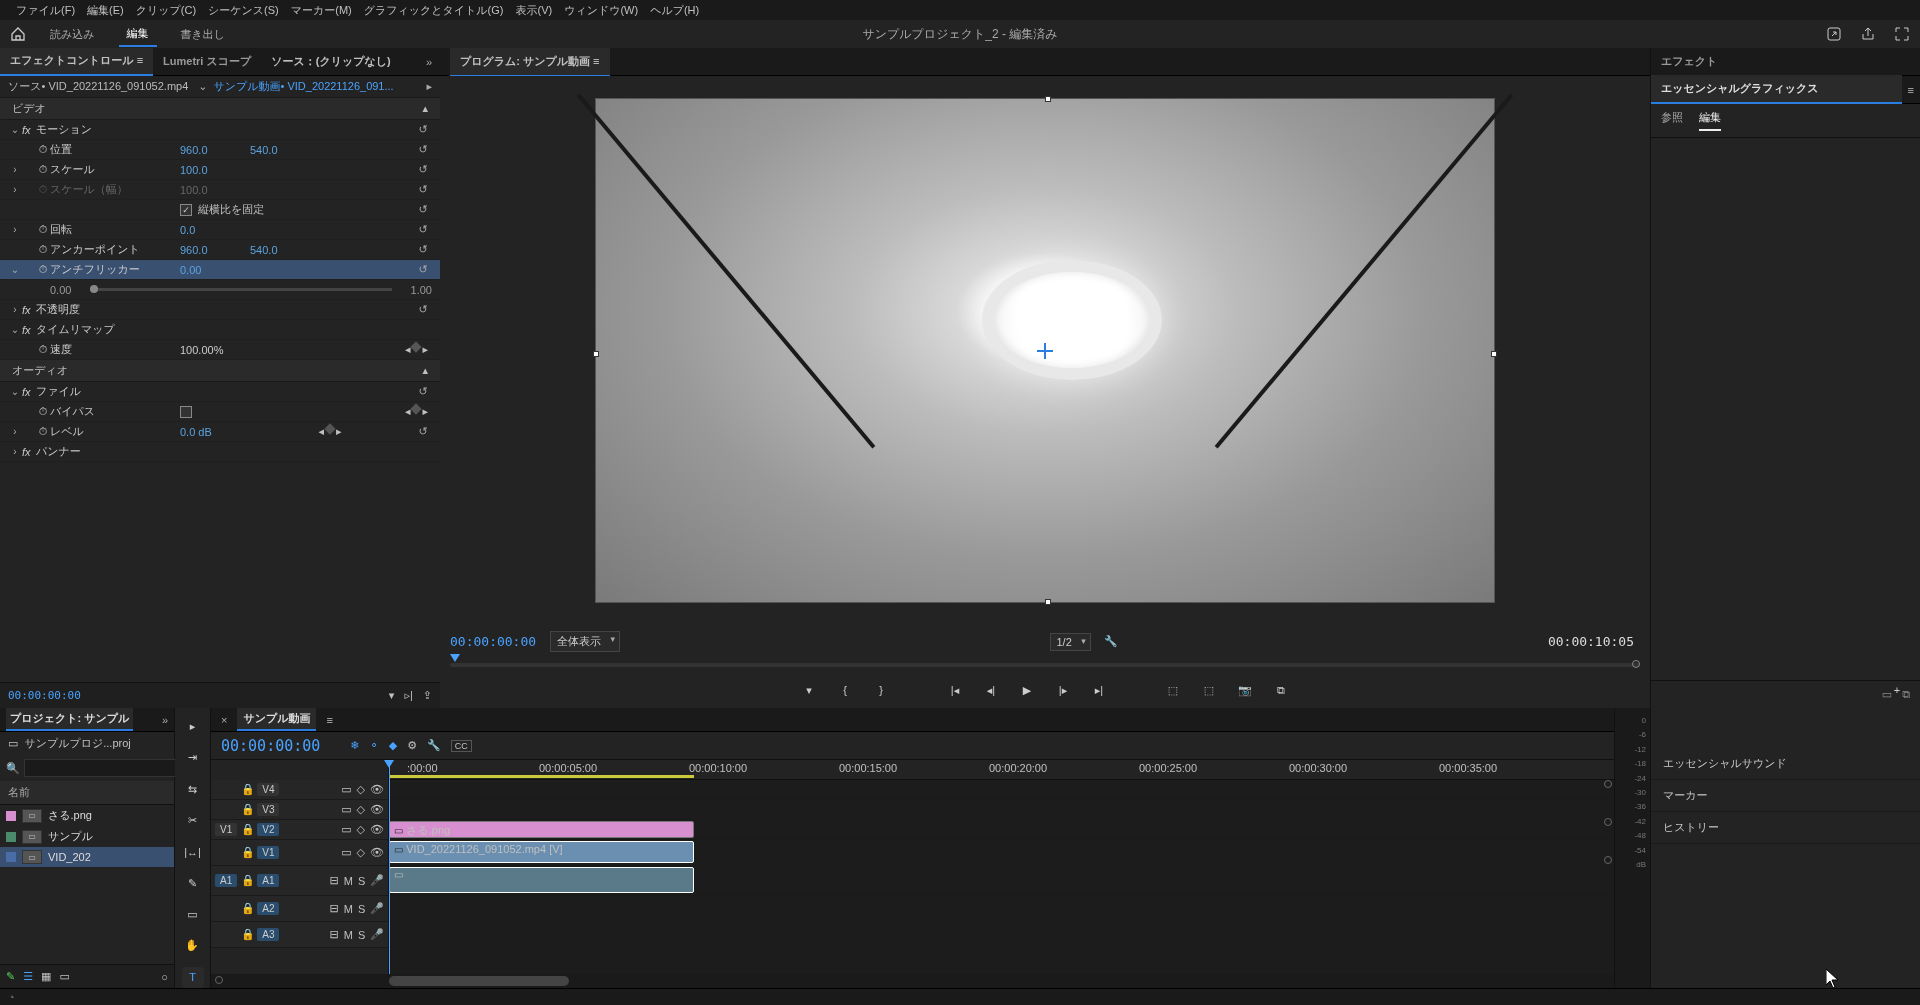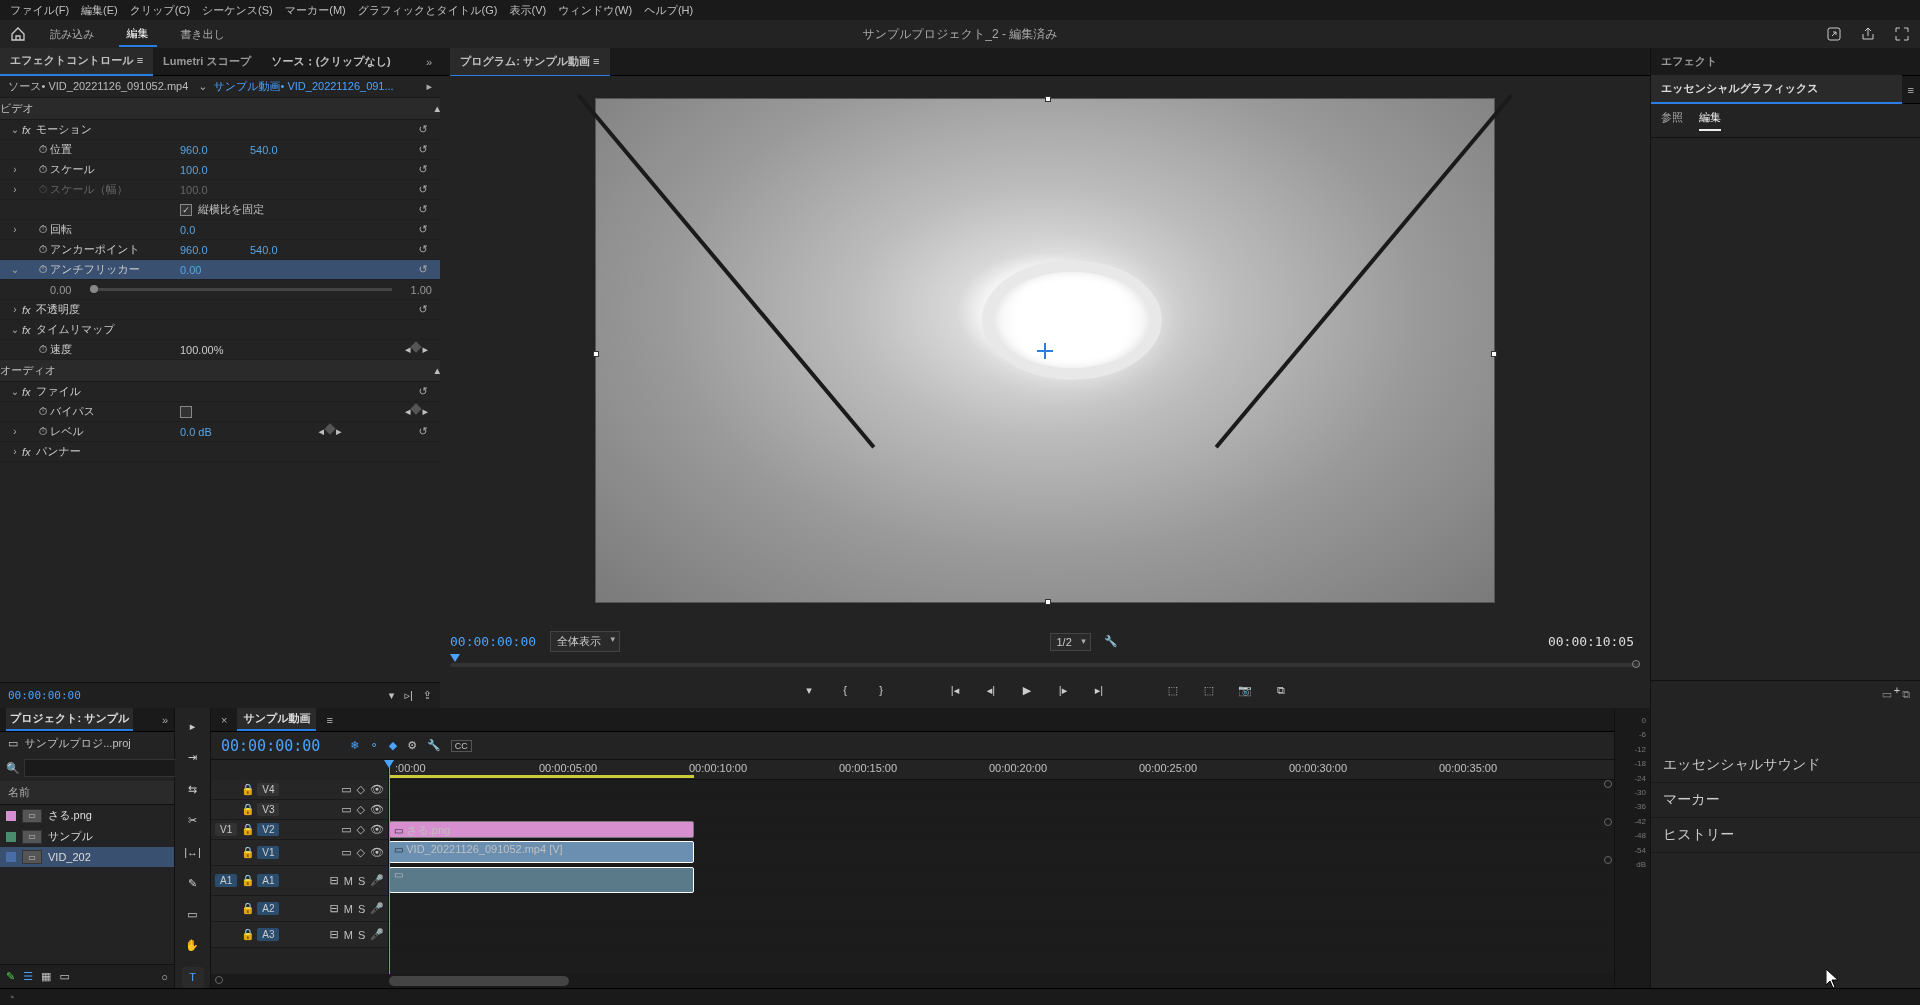--- a/index.html
+++ b/index.html
@@ -1,34 +1,34 @@
 <!DOCTYPE html>
 <html><head>
 <meta charset="utf-8">
 <style>
 * { margin: 0; padding: 0; box-sizing: border-box; font-family: "Segoe UI", Arial, sans-serif; font-size: 11px; color: #c0c0c0; }
 body { background: #1a1a1a; width: 1920px; height: 1005px; overflow: hidden; position: relative; }
-.menubar { height: 20px; background: #1a1a1a; display: flex; align-items: center; padding: 0 10px; color: #888; font-size: 10px; gap: 12px; }
+.menubar { height: 20px; background: #1a1a1a; display: flex; align-items: center; padding: 0 16px; color: #888; font-size: 10px; gap: 12px; }
 .toolbar-row { height: 28px; background: #232323; display: flex; align-items: center; padding: 0 10px; gap: 16px; position: relative; }
 .tab-item { color: #aaa; padding: 4px 8px; }
 .tab-item.active { border-bottom: 2px solid #2a7de1; color: #fff; }
 .title-center { position: absolute; left: 50%; transform: translateX(-50%); color: #aaa; font-size: 12px; }
 .toolbar-right { position: absolute; right: 10px; display: flex; gap: 18px; align-items: center; }
 .icon-sm { width: 16px; height: 16px; display: inline-flex; align-items: center; justify-content: center; }
 
 .main-area { display: flex; height: 660px; }
 .left-panel { width: 440px; background: #232323; display: flex; flex-direction: column; }
 .panel-tabs { display: flex; align-items: center; height: 28px; background: #1a1a1a; border-bottom: 1px solid #000; }
 .ptab { padding: 6px 10px; color: #999; font-size: 11px; cursor: pointer; font-weight: bold; }
 .ptab.active { background: #2a2a2a; color: #ddd; border-bottom: 2px solid #2a7de1; }
 .effects-body { flex: 1; overflow: hidden; background: #232323; }
 .src-row { display: flex; align-items: center; height: 22px; padding: 0 8px; background: #232323; border-bottom: 1px solid #1a1a1a; }
 .src-link { color: #4aa3ff; font-size: 11px; }
 .src-normal { color: #bbb; font-size: 11px; margin-right: 10px; }
-.section-header { background: #2a2a2a; padding: 3px 0; display: flex; align-items: center; border-bottom: 1px solid #1a1a1a; gap: 44px; }
+.section-header { background: #2a2a2a; padding: 3px 12px; display: flex; align-items: center; border-bottom: 1px solid #1a1a1a; gap: 44px; }
 .prop-row { display: flex; align-items: center; height: 20px; padding: 0 8px; border-bottom: 1px solid #1f1f1f; }
 .prop-row.selected { background: #3a5070; }
 .prop-expand { width: 14px; text-align: center; color: #aaa; font-size: 10px; }
 .prop-fx { width: 14px; font-style: italic; color: #ccc; }
 .prop-stopwatch { width: 14px; text-align: center; }
 .prop-label { flex: 0 0 130px; color: #ccc; }
 .prop-value { color: #5aa3e0; flex: 0 0 70px; }
 .prop-value.disabled { color: #666; }
 .prop-reset { margin-left: auto; color: #aaa; width: 18px; text-align: center; }
 .prop-kf { display: flex; gap: 2px; margin-left: auto; margin-right: 4px; }
@@ -113,21 +113,21 @@
 .clip.blue { background: #6a8fb0; color: #222; }
 .clip.selected { border: 1px solid #fff; }
 .clip.audio-sel { background: #5a7a8a; border: 1px solid #fff; }
 .tl-scrollbar { height: 14px; background: #1a1a1a; position: relative; }
 .tl-scrollthumb { position: absolute; height: 10px; top: 2px; background: #444; border-radius: 5px; }
 
 .audio-meter { width: 36px; background: #1a1a1a; border-left: 1px solid #111; display: flex; flex-direction: column; padding: 6px 2px; }
 .meter-scale { font-size: 8px; color: #777; text-align: right; padding: 0 2px; line-height: 1.8; }
 
 .right-lower { width: 270px; background: #232323; border-left: 1px solid #111; }
-.right-lower-item { padding: 8px 12px; border-bottom: 1px solid #1a1a1a; color: #ccc; font-size: 14px; }
+.right-lower-item { padding: 8px 12px; border-bottom: 1px solid #1a1a1a; color: #ccc; font-size: 11px; }
 
 .status-bar { height: 17px; background: #1a1a1a; border-top: 1px solid #000; display: flex; align-items: center; padding: 0 8px; }
 svg { display: block; }
 .cursor-arrow { position: absolute; right: 80px; bottom: 16px; z-index: 100; pointer-events: none; }
 </style>
 </head>
 <body>
 
 <div class="menubar">
   <span>ファイル(F)</span>
@@ -553,21 +553,21 @@
               <span>⊟</span>
               <span>M</span>
               <span>S</span>
               <span>🎤</span>
             </div>
         </div>
       </div>
       <div class="tl-tracks">
         <div class="tl-playhead"></div>
         <div class="tl-ruler">
-          <span class="ruler-tick" style="left:6px">:00:00</span>
+          <span class="ruler-tick" style="left:18px">:00:00</span>
           <span class="ruler-tick" style="left:150px">00:00:05:00</span>
           <span class="ruler-tick" style="left:300px">00:00:10:00</span>
           <span class="ruler-tick" style="left:450px">00:00:15:00</span>
           <span class="ruler-tick" style="left:600px">00:00:20:00</span>
           <span class="ruler-tick" style="left:750px">00:00:25:00</span>
           <span class="ruler-tick" style="left:900px">00:00:30:00</span>
           <span class="ruler-tick" style="left:1050px">00:00:35:00</span>
           <div style="position:absolute;top:15px;left:0;width:305px;height:3px;background:#caca3a"></div>
         </div>
         <div class="track-lane"></div>

